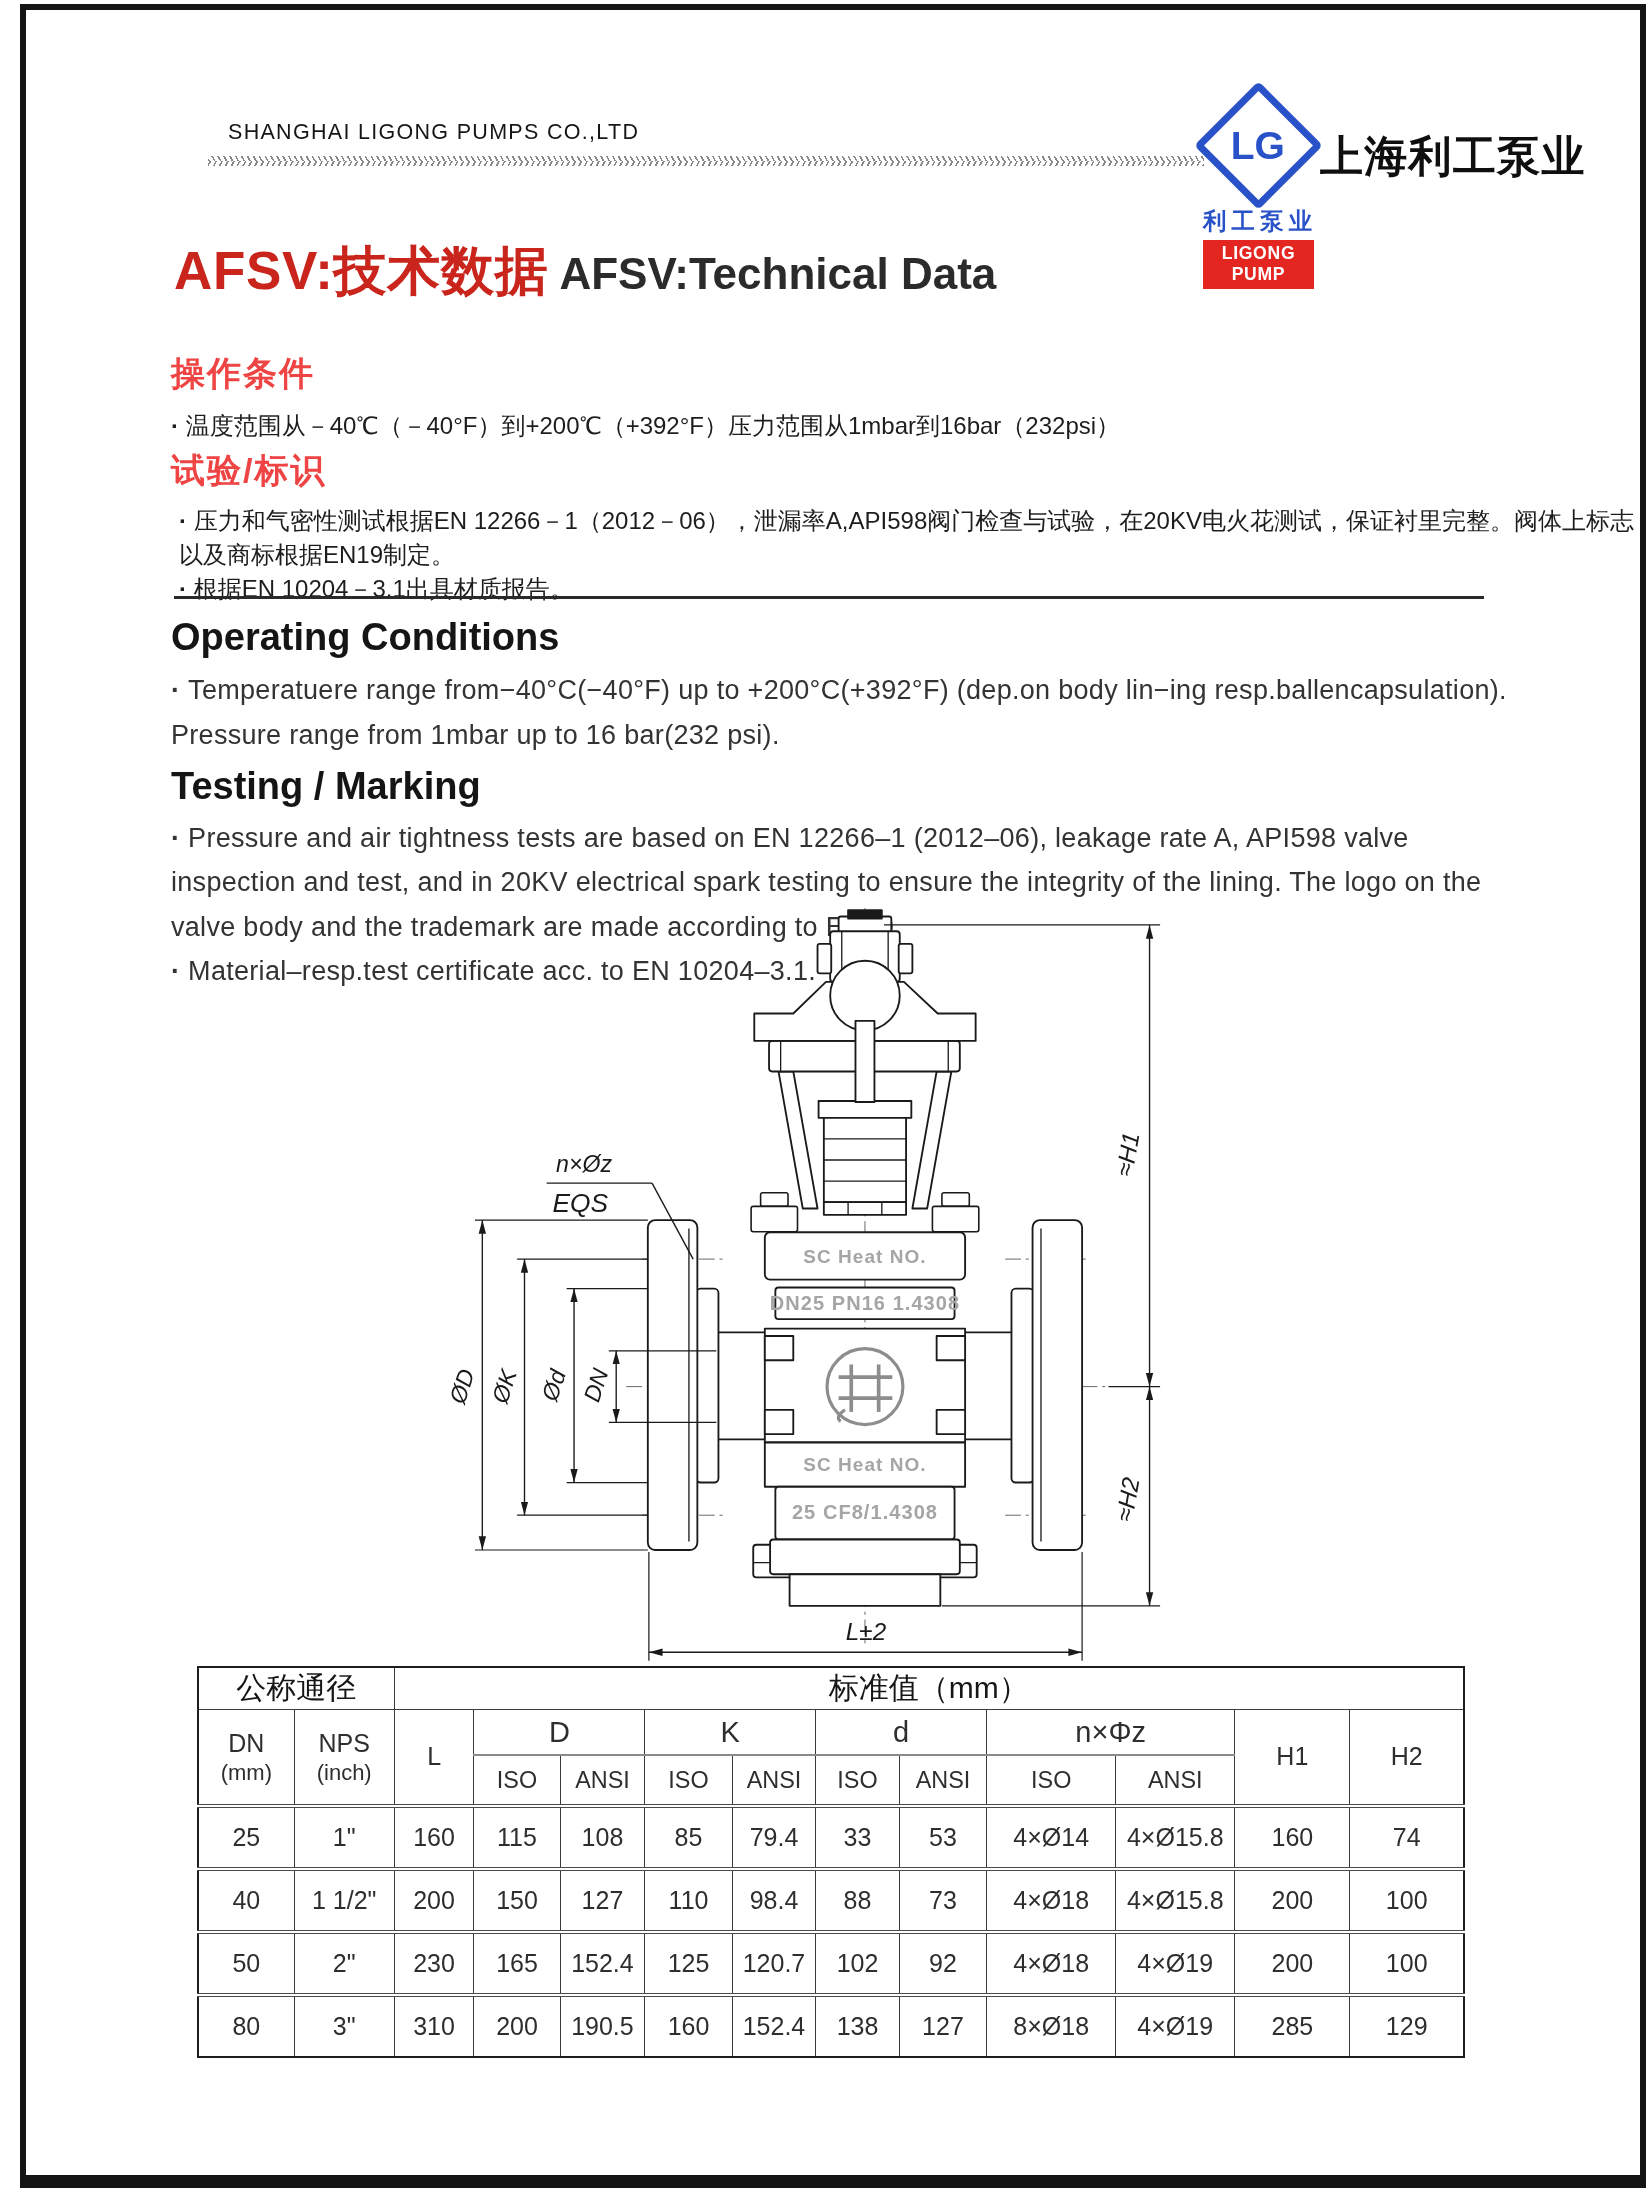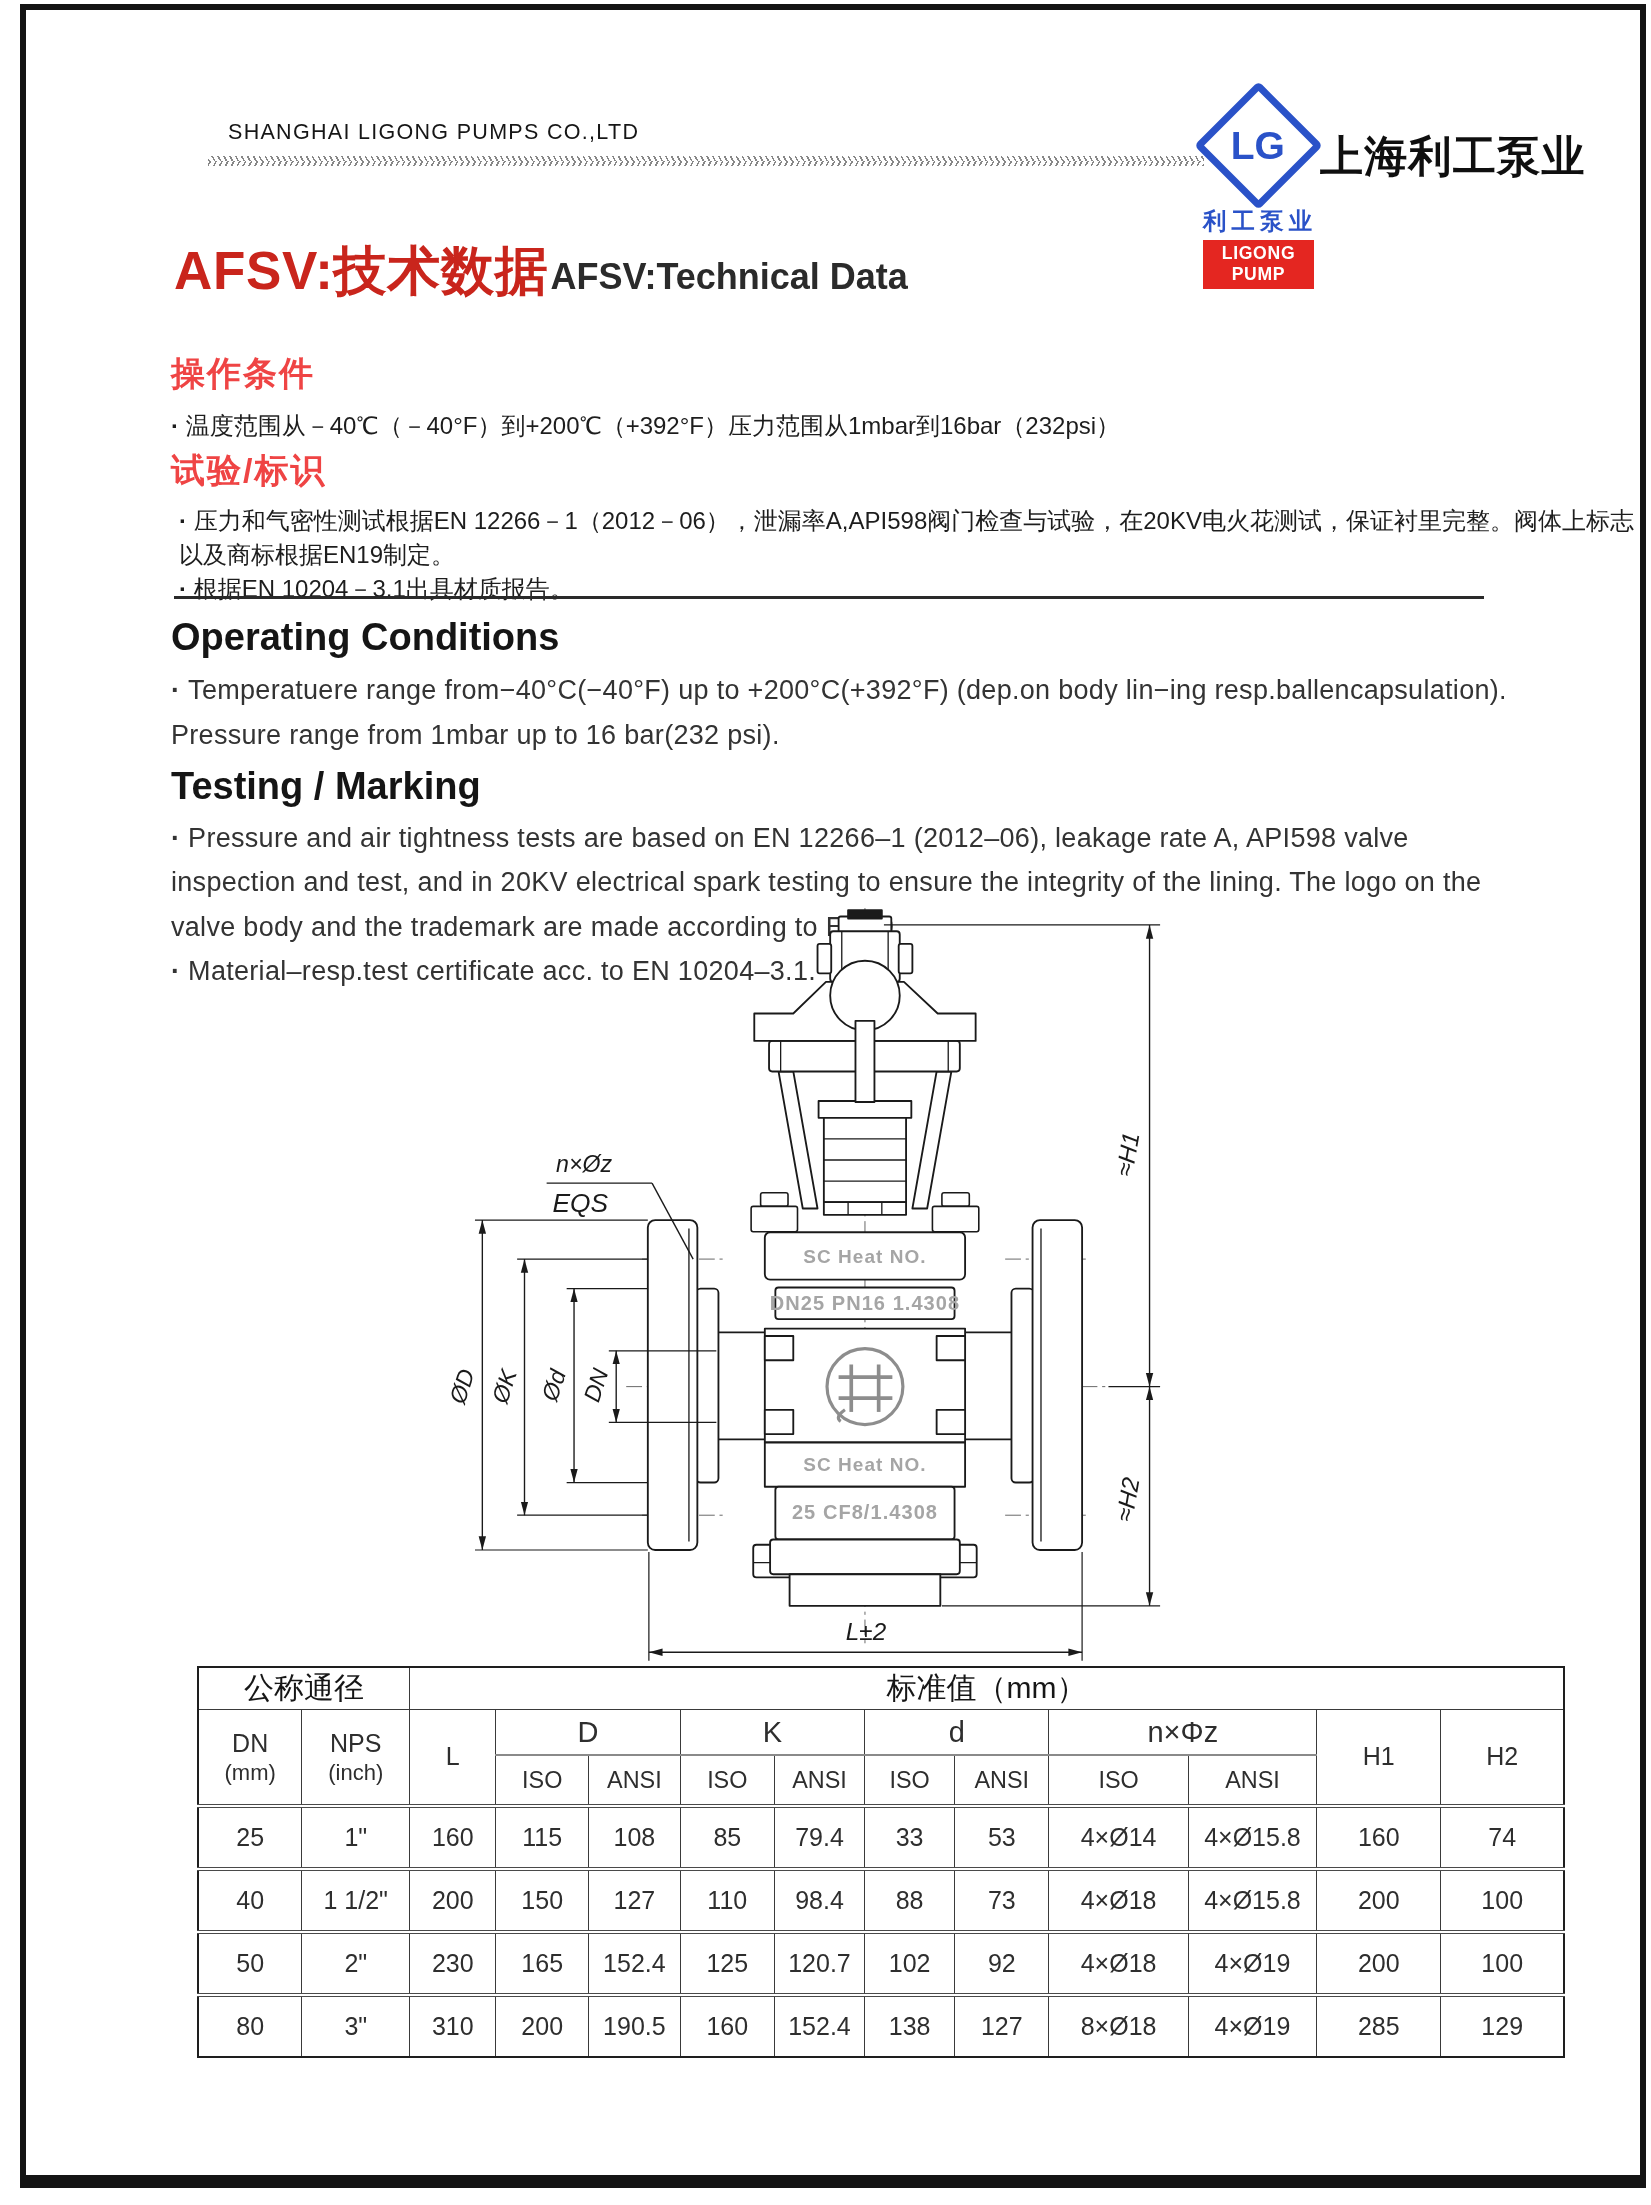--- a/index.html
+++ b/index.html
@@ -41,39 +41,39 @@
     margin-top:2.6px;background:#e42621;color:#fff;text-align:center;
     font-size:17.6px;font-weight:bold;letter-spacing:0.7px;padding:3.3px 0 3.9px 0;
   }
   .brand-cn{
     position:absolute;left:1320px;top:128px;font-size:43px;font-weight:bold;
     color:#0f0f0f;letter-spacing:1.3px;white-space:nowrap;
   }
   
   .title{position:absolute;left:174px;top:236px;white-space:nowrap;}
   .title-cn{font-size:53px;font-weight:bold;color:#c9251c;letter-spacing:0.7px;}
-  .title-en{font-size:36px;font-weight:bold;color:#2b2b2b;margin-left:2px;}
+  .title-en{font-size:44px;font-weight:bold;color:#2b2b2b;margin-left:11px;}
   
   .sec{position:absolute;left:171px;}
   .h-cn{font-size:34px;font-weight:bold;color:#ef4444;letter-spacing:2px;}
   .h-en{font-size:38px;font-weight:bold;color:#151515;letter-spacing:0px;}
   ul.blts{list-style:none;margin:0;padding:0;}
   ul.blts li{position:relative;}
   ul.blts li::before{content:"·  ";font-weight:bold;}
   .cn-body{font-size:24px;color:#1d1d1d;line-height:1.4;width:1478px;}
   .en-body{font-size:27px;color:#333;line-height:1.65;width:1347px;letter-spacing:0.3px;}
   .rule{
     position:absolute;left:174px;top:596px;width:1310px;height:0;
     border-top:3.3px solid #2a2a2a;
   }
   
   .drawing{position:absolute;left:423px;top:887px;width:827px;height:780px;}
   .drawing svg{display:block;width:100%;height:100%;}
   
-  .spec{position:absolute;left:197px;top:1666px;width:1368px;}
+  .spec{position:absolute;left:197px;top:1666px;width:1268px;}
   table.spec-t{
     width:100%;border-collapse:collapse;table-layout:fixed;
     font-size:25px;color:#2e2e2e;
   }
   table.spec-t th,table.spec-t td{
     border:1.3px solid #3a3a3a;text-align:center;vertical-align:middle;
     font-weight:normal;padding:0;
   }
   table.spec-t{border:2.6px solid #1e1e1e;}
   .band1 th{height:39px;font-size:30px;font-weight:bold;color:#161616;border-bottom:2.6px solid #1e1e1e;}

